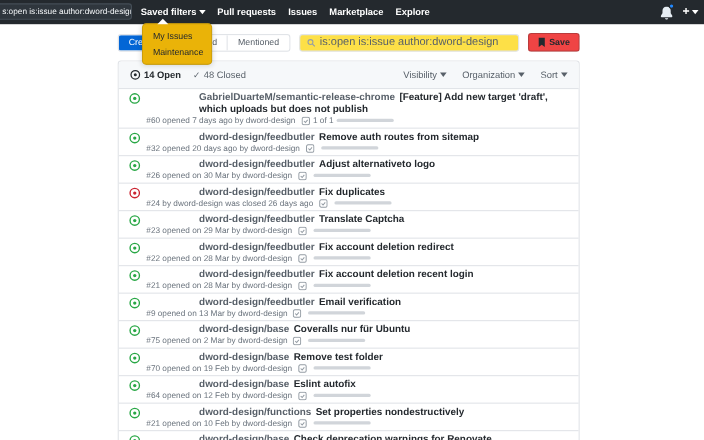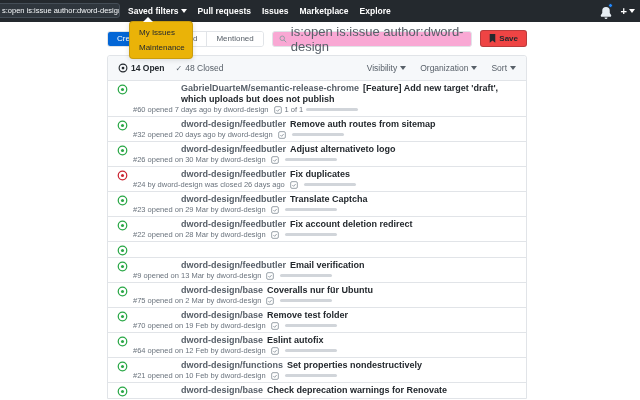--- a/index.html
+++ b/index.html
@@ -37,22 +37,22 @@
 
   
   .container { position:absolute; left:107px; top:30px; width:420px; }
 
   .filter-bar { display:flex; align-items:center; gap:8px; }
   .seg { display:inline-flex; border:1px solid #e1e4e8; border-radius:3px; overflow:hidden; height:16px; flex:none; }
   .seg-btn { font-size:8px; padding:0 9px; display:flex; align-items:center; color:#586069;
     background:#fff; border-left:1px solid #e1e4e8; cursor:pointer; white-space:nowrap; }
   .seg-btn:first-child { border-left:none; }
   .seg-btn.active { background:#0366d6; color:#fff; }
-  .filter-search { flex:1; height:16px; border:1px solid #e1e4e8; border-radius:3px; background:#f9a8d4;
-    display:flex; align-items:center; gap:4px; padding:0 6px; color:#586069; font-size:13px; }
+  .filter-search { flex:1; height:16px; border:1px solid #e1e4e8; border-radius:3px; background:#fde047;
+    display:flex; align-items:center; gap:4px; padding:0 6px; color:#586069; font-size:10px; }
   .filter-search svg { width:8px; height:8px; flex:none; }
   .save-btn { flex:none; height:17px; padding:0 8px; display:flex; align-items:center; gap:3px;
     font-size:8px; font-weight:bold; color:#24292e; background:#ef4444; border:1px solid rgba(27,31,35,.25);
     border-radius:3px; cursor:pointer; }
   .save-btn svg { width:7px; height:9px; fill:#24292e; }
 
   
   .list-box { margin-top:8px; border:1px solid #e1e4e8; border-radius:3px 3px 0 0; background:#fff; }
   .list-header { background:#f6f8fa; height:24px; padding:0 10px; display:flex; align-items:center;
     justify-content:space-between; border-radius:3px 3px 0 0;text-align:center; }
@@ -310,20 +310,36 @@
         </span>
       </div>
     </div>
   </div>
 
   <div class="issue-row">
     <svg class="issue-icon open" viewBox="0 0 16 16">
       <circle cx="8" cy="8" r="6.2" fill="none" stroke="currentColor" stroke-width="1.8"></circle>
       <circle cx="8" cy="8" r="2.2" fill="currentColor"></circle>
     </svg>
+    <div class="issue-body">
+      <div class="issue-title-line">
+        <span class="issue-repo">dword-design/feedbutler</span><span class="issue-title">Fix account deletion recent login</span>
+      </div>
+      <div class="issue-meta">
+        <span class="meta-text">#21 opened on 28 Mar by dword-design</span>
+        <span class="tasklist" hidden="">
+          <svg viewBox="0 0 12 12">
+                  <rect x="1" y="1" width="10" height="10" rx="2" stroke-width="1.4"></rect>
+                  <path d="M3.5 6l2 2 3-3.5" stroke-width="1.4"></path>
+                </svg>
+          <span class="tasklist-count"></span>
+          <span class="tasklist-bar"></span>
+        </span>
+      </div>
+    </div>
   </div>
 
   <div class="issue-row">
     <svg class="issue-icon open" viewBox="0 0 16 16">
       <circle cx="8" cy="8" r="6.2" fill="none" stroke="currentColor" stroke-width="1.8"></circle>
       <circle cx="8" cy="8" r="2.2" fill="currentColor"></circle>
     </svg>
     <div class="issue-body">
       <div class="issue-title-line">
         <span class="issue-repo">dword-design/feedbutler</span><span class="issue-title">Email verification</span>

